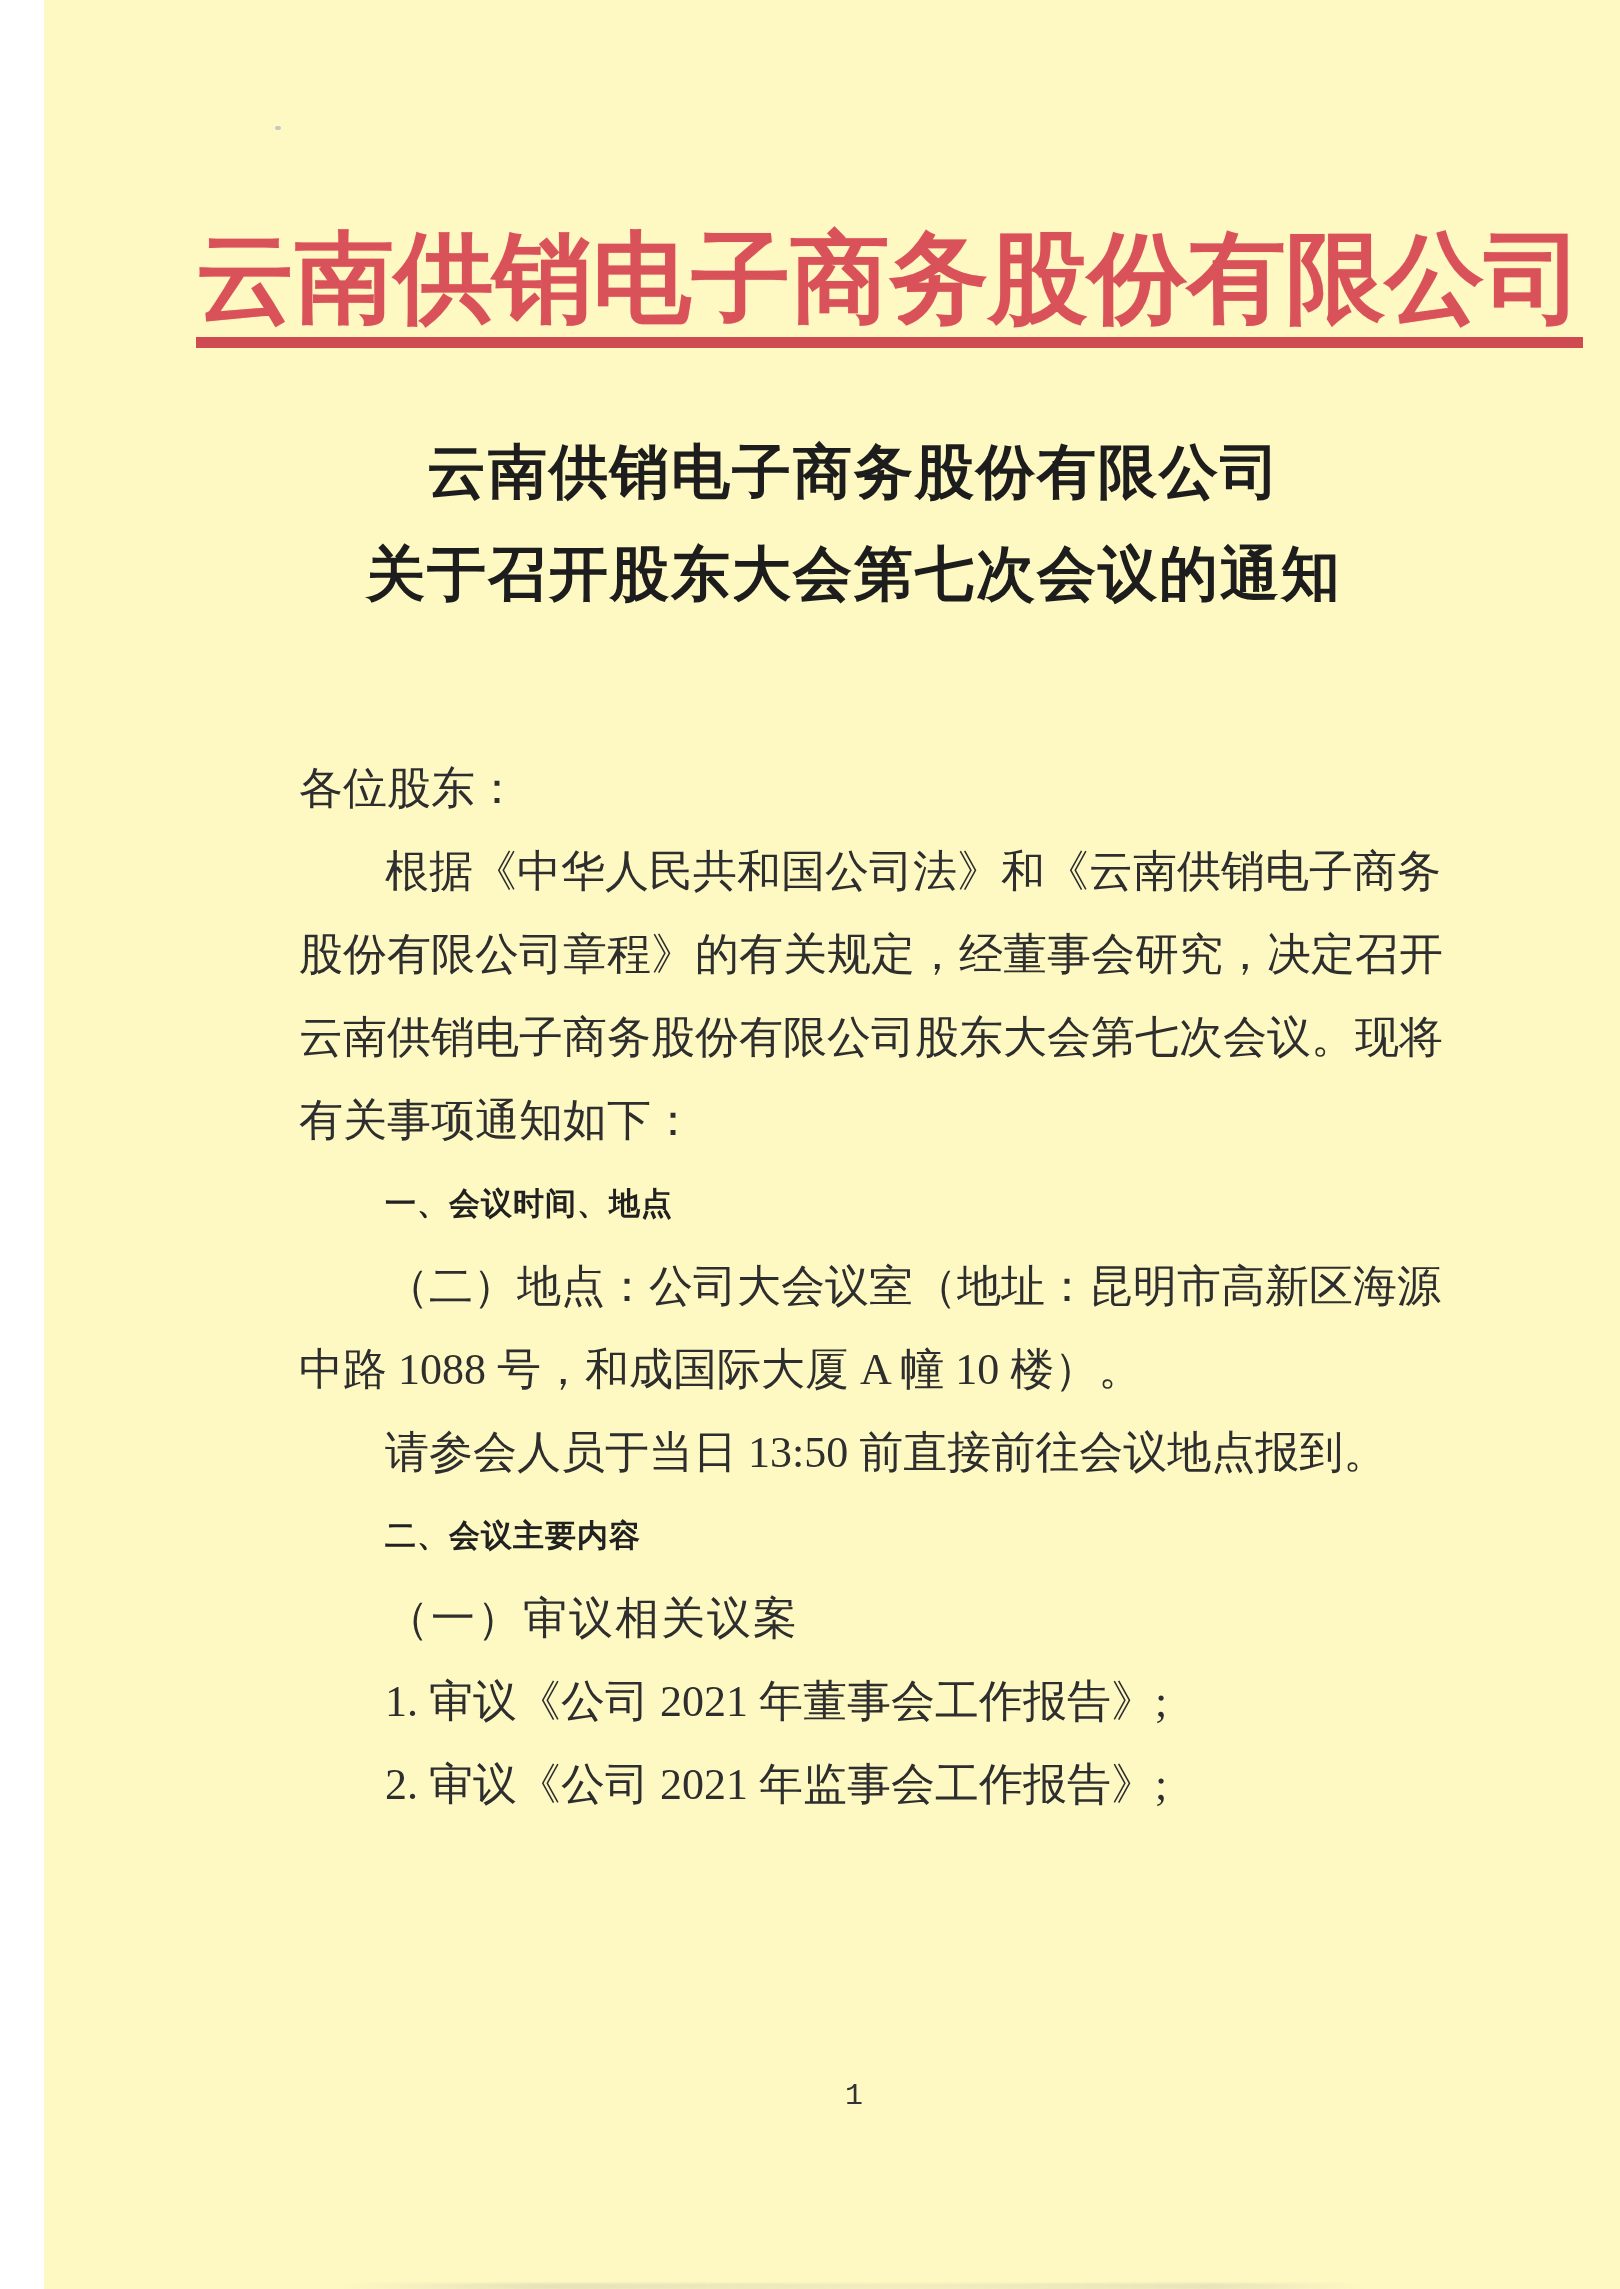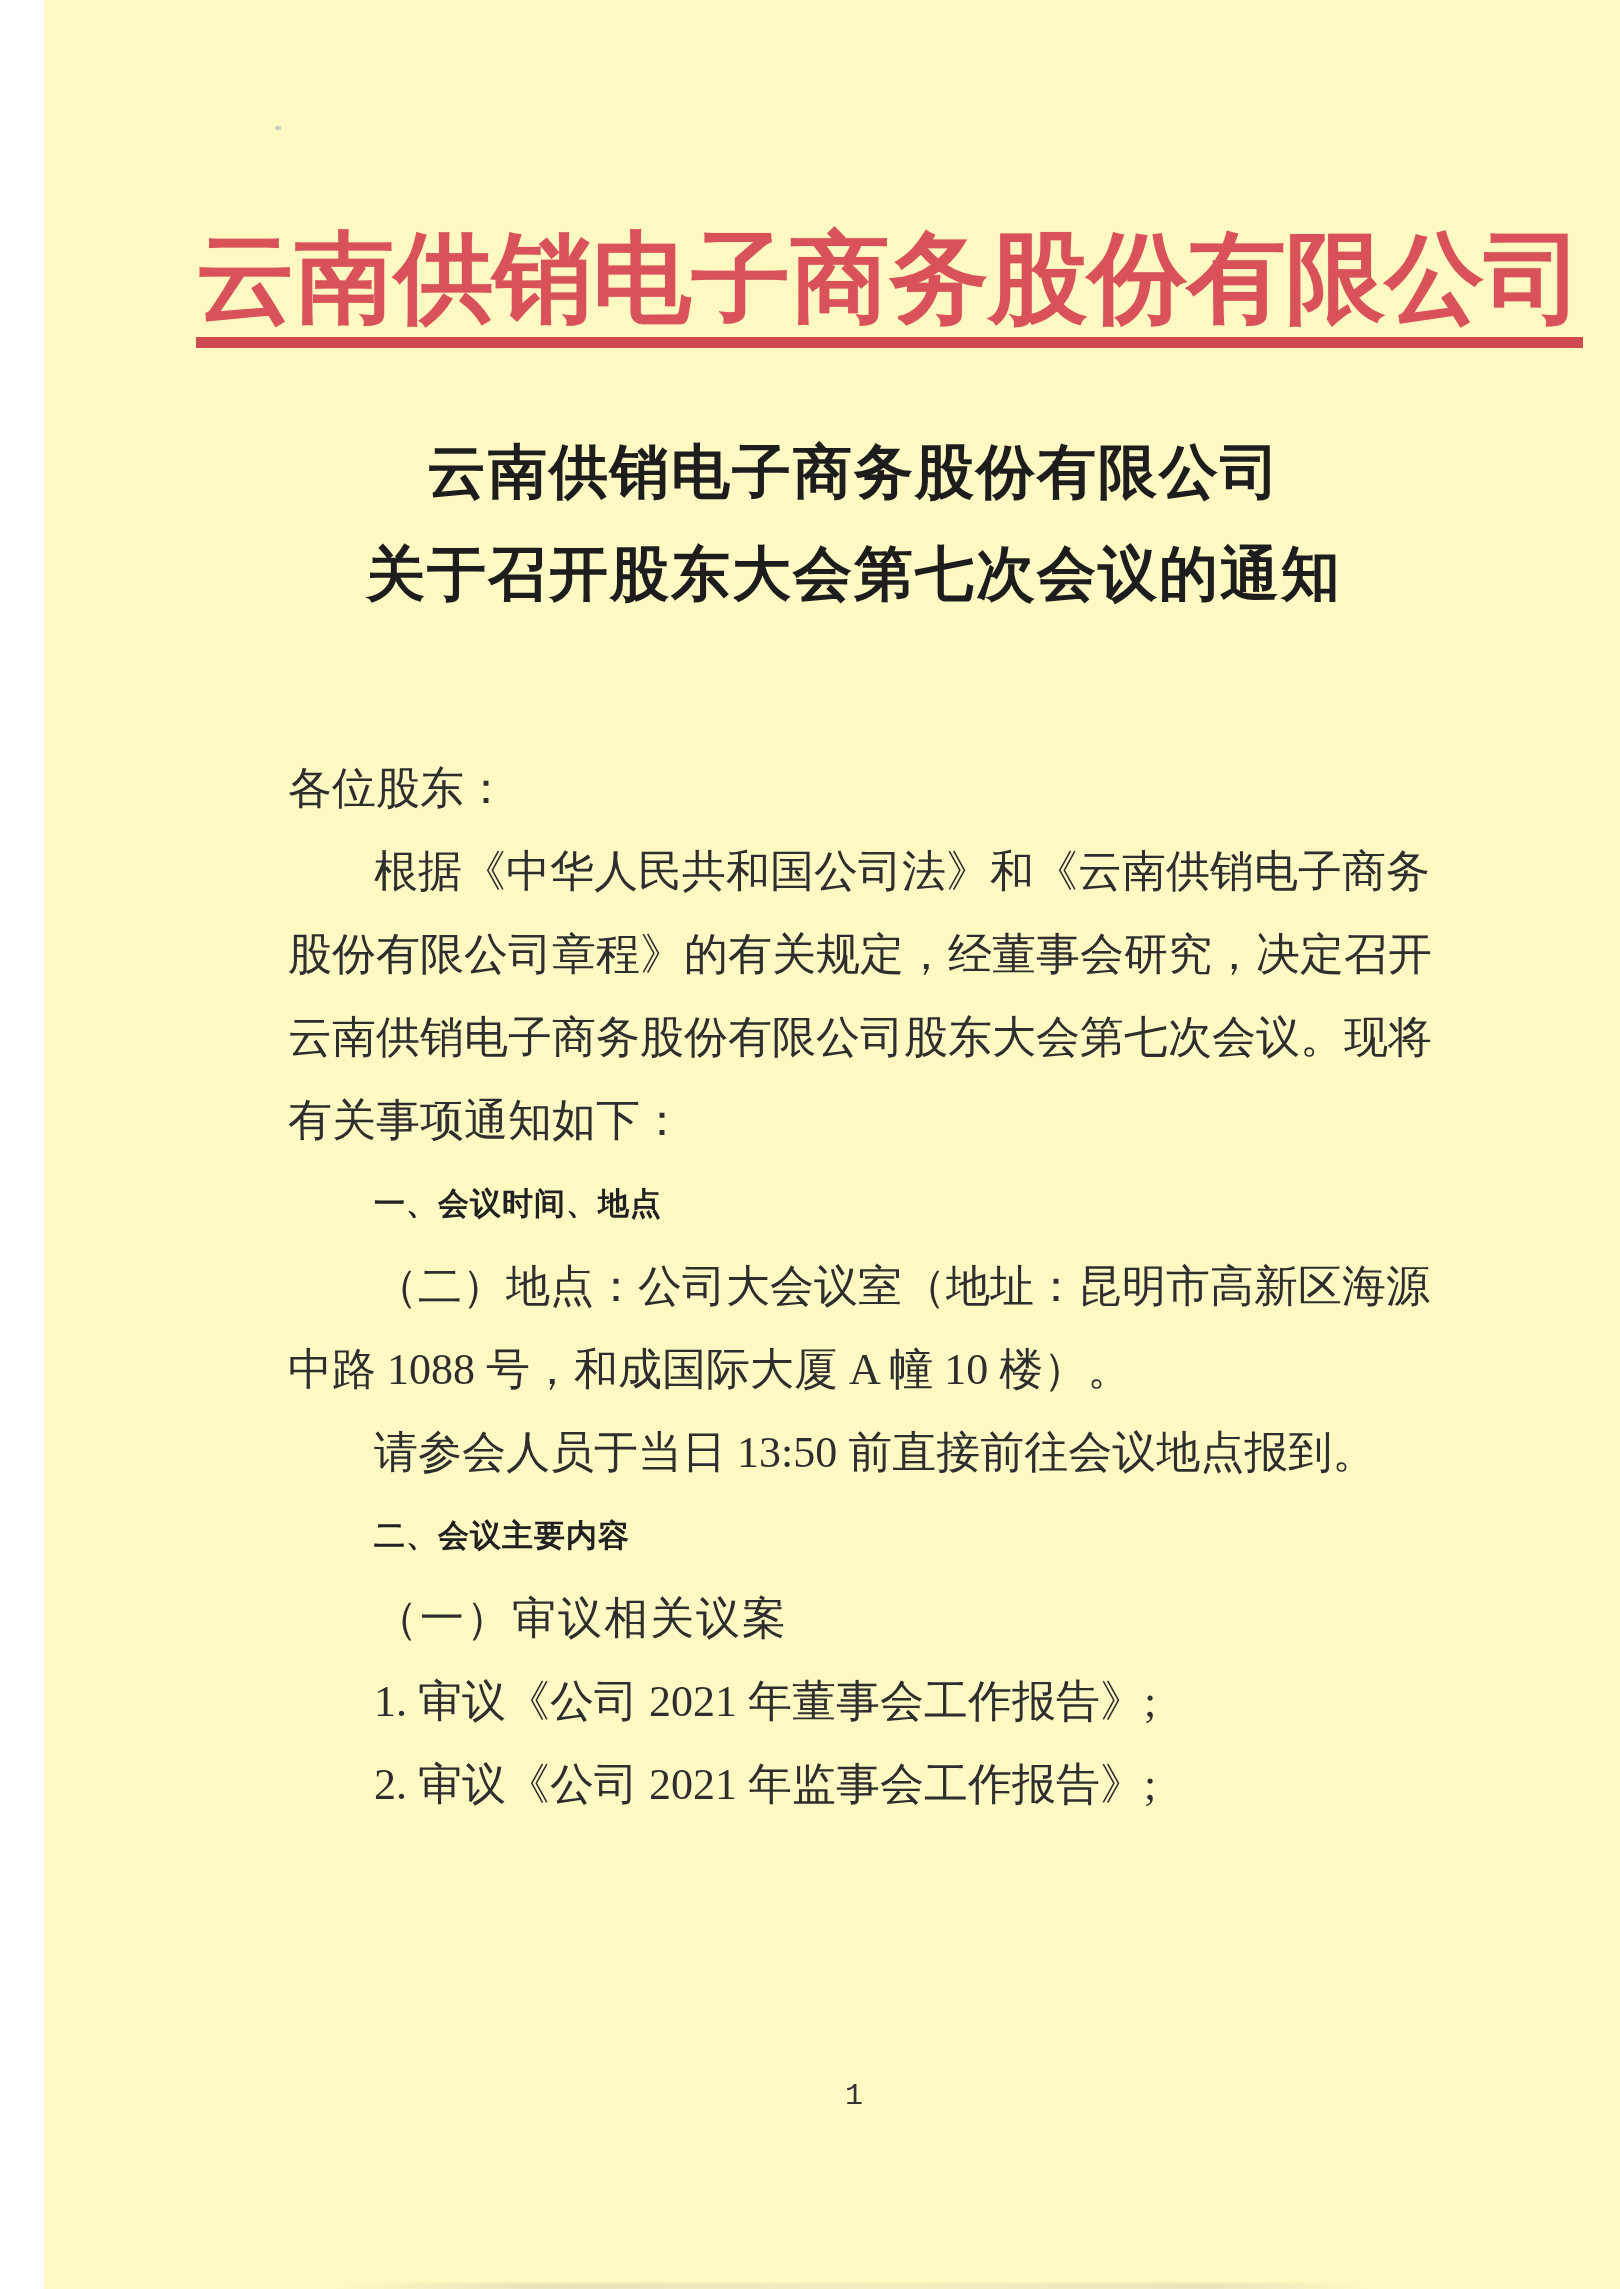--- a/index.html
+++ b/index.html
@@ -53,21 +53,21 @@
     font-weight: bold;
     font-size: 59px;
     line-height: 102px;
     letter-spacing: 2px;
   }
 
   
   .body-block {
     position: absolute;
     top: 747px;
-    left: 244px;
+    left: 255px;
     width: 1117px;
     font-size: 44px;
     line-height: 83px;
     color: var(--body_ink, #2e2e2e);
     font-family: "Liberation Serif", "DejaVu Serif", serif;
   }
   .line {
     height: 83px;
     white-space: nowrap;
   }

